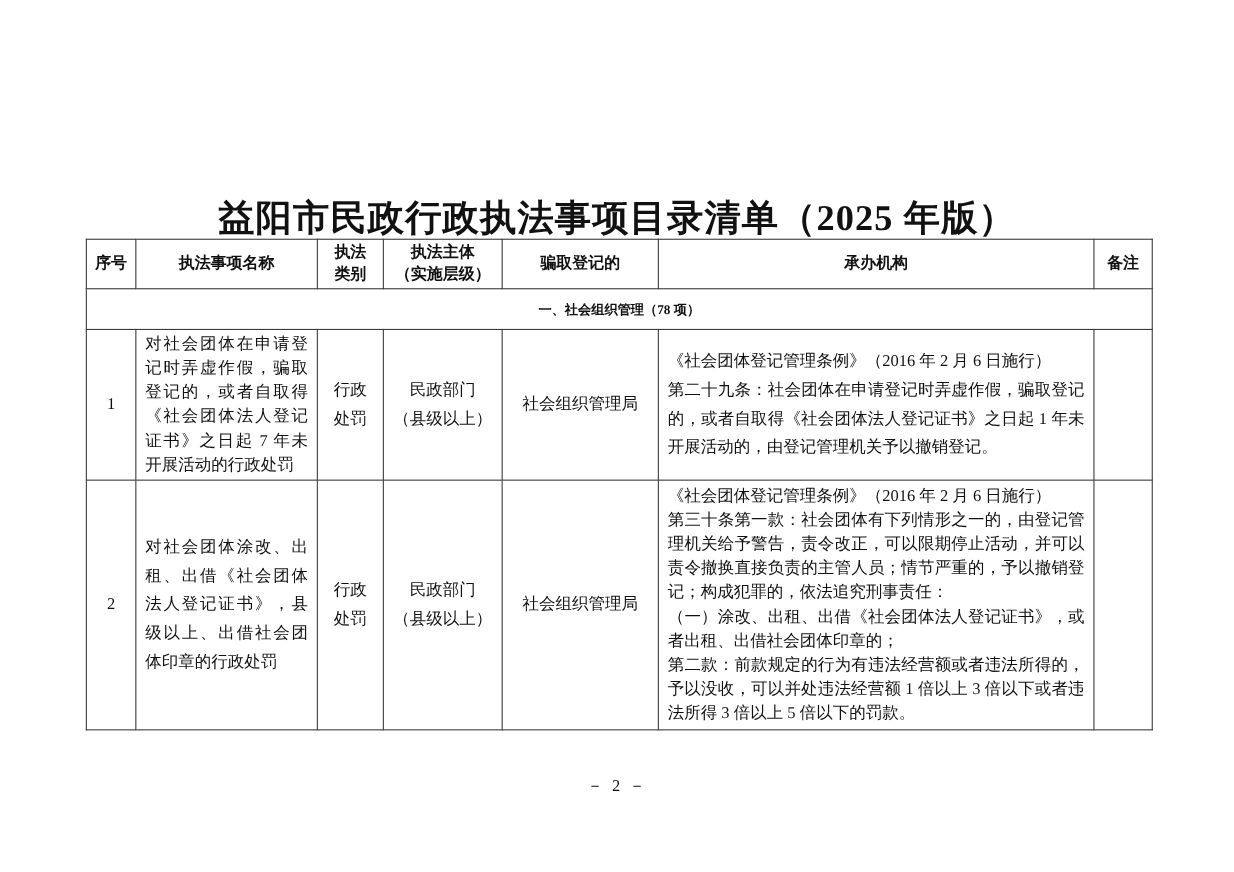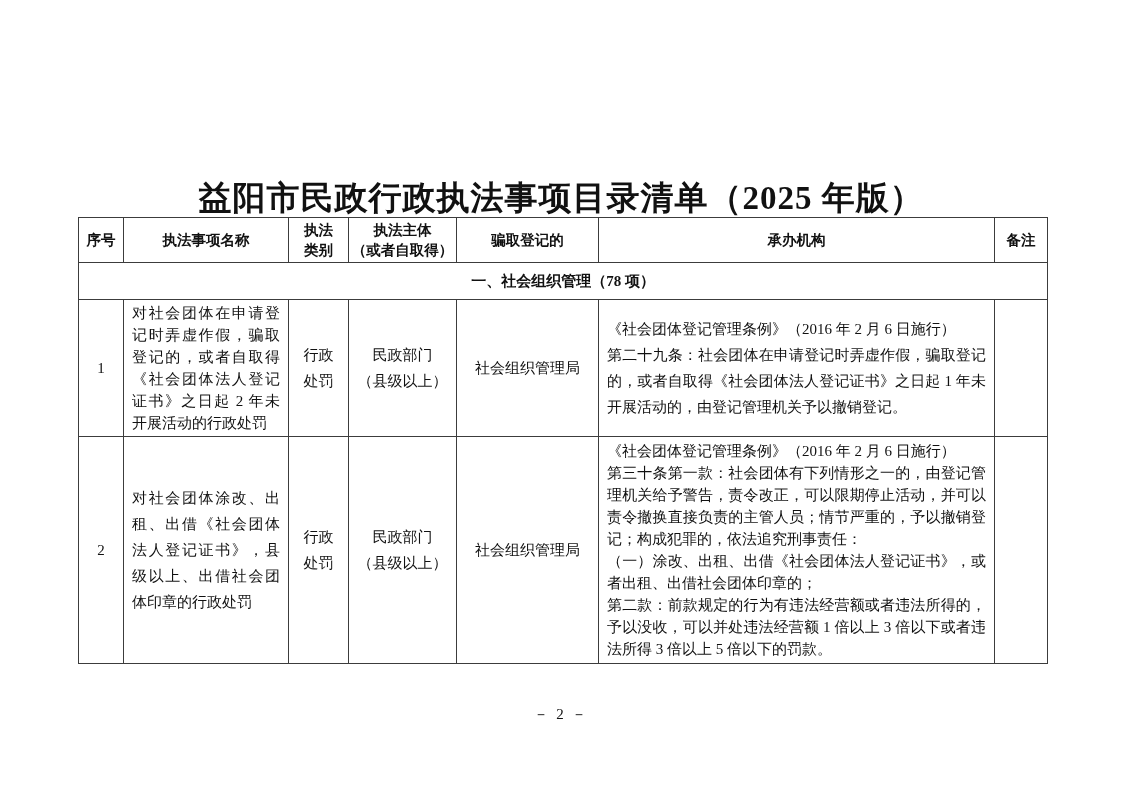--- a/index.html
+++ b/index.html
@@ -48,21 +48,21 @@
     font-size: 14.5px;
     text-align: center;
     white-space: pre-line;
     line-height: 20px;
     padding: 2px 2px;
   }
   tr.section-row { height: 37px; }
   tr.section-row td {
     text-align: center;
     font-weight: bold;
-    font-size: 15px;
+    font-size: 12px;
   }
   tr.row-1 { height: 133px; }
   tr.row-2 { height: 227px; }
   .c-seq, .c-category, .c-subject, .c-agency {
     text-align: center;
     white-space: pre-line;
     line-height: 26px;
   }
   .c-name {
     text-align: justify;
@@ -104,33 +104,33 @@
       <col style="width:396px">
       <col style="width:53px">
     </colgroup>
     <thead>
       <tr class="header-row">
         <th>序号</th>
         <th>执法事项名称</th>
         <th>执法
 类别</th>
         <th>执法主体
-（或者自取得）</th>
+（实施层级）</th>
         <th>骗取登记的</th>
         <th>承办机构</th>
         <th>备注</th>
       </tr>
     </thead>
     <tbody>
       <tr class="section-row">
         <td colspan="7">一、社会组织管理（78 项）</td>
       </tr>
       <tr class="row-1">
         <td class="c-seq">1</td>
-        <td class="c-name tight">对社会团体在申请登记时弄虚作假，骗取登记的，或者自取得《社会团体法人登记证书》之日起 2 年未开展活动的行政处罚</td>
+        <td class="c-name tight">对社会团体在申请登记时弄虚作假，骗取登记的，或者自取得《社会团体法人登记证书》之日起 7 年未开展活动的行政处罚</td>
         <td class="c-category">行政
 处罚</td>
         <td class="c-subject">民政部门
 （县级以上）</td>
         <td class="c-agency">社会组织管理局</td>
         <td class="c-basis">《社会团体登记管理条例》（2016 年 2 月 6 日施行）
 第二十九条：社会团体在申请登记时弄虚作假，骗取登记的，或者自取得《社会团体法人登记证书》之日起 1 年未开展活动的，由登记管理机关予以撤销登记。</td>
         <td class="c-remark"></td>
       </tr>
       <tr class="row-2">

